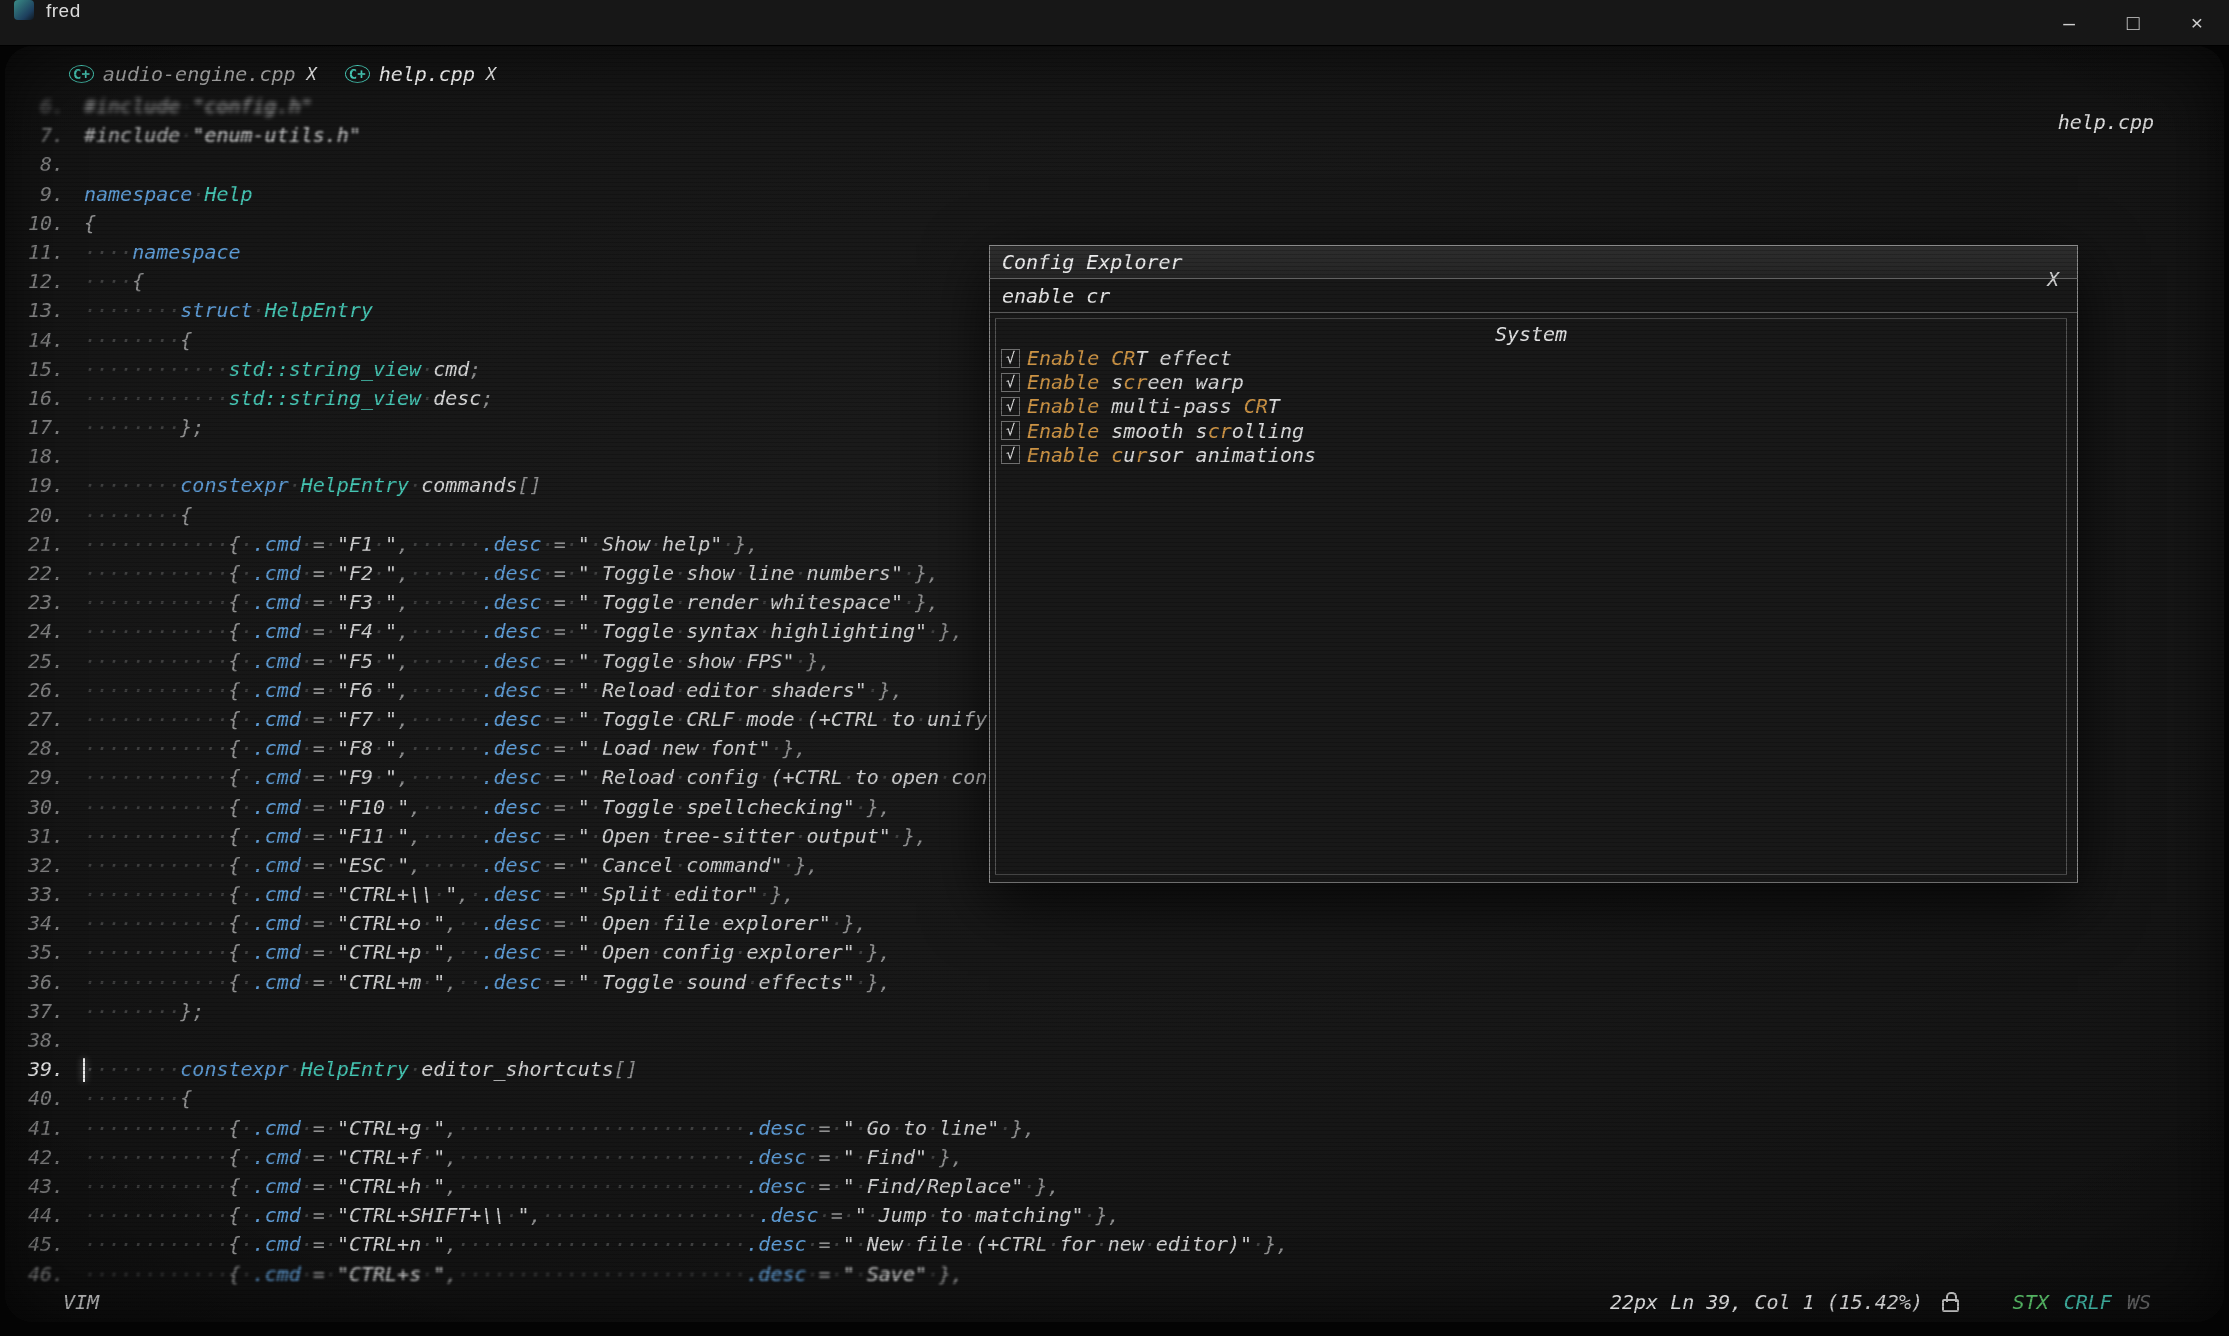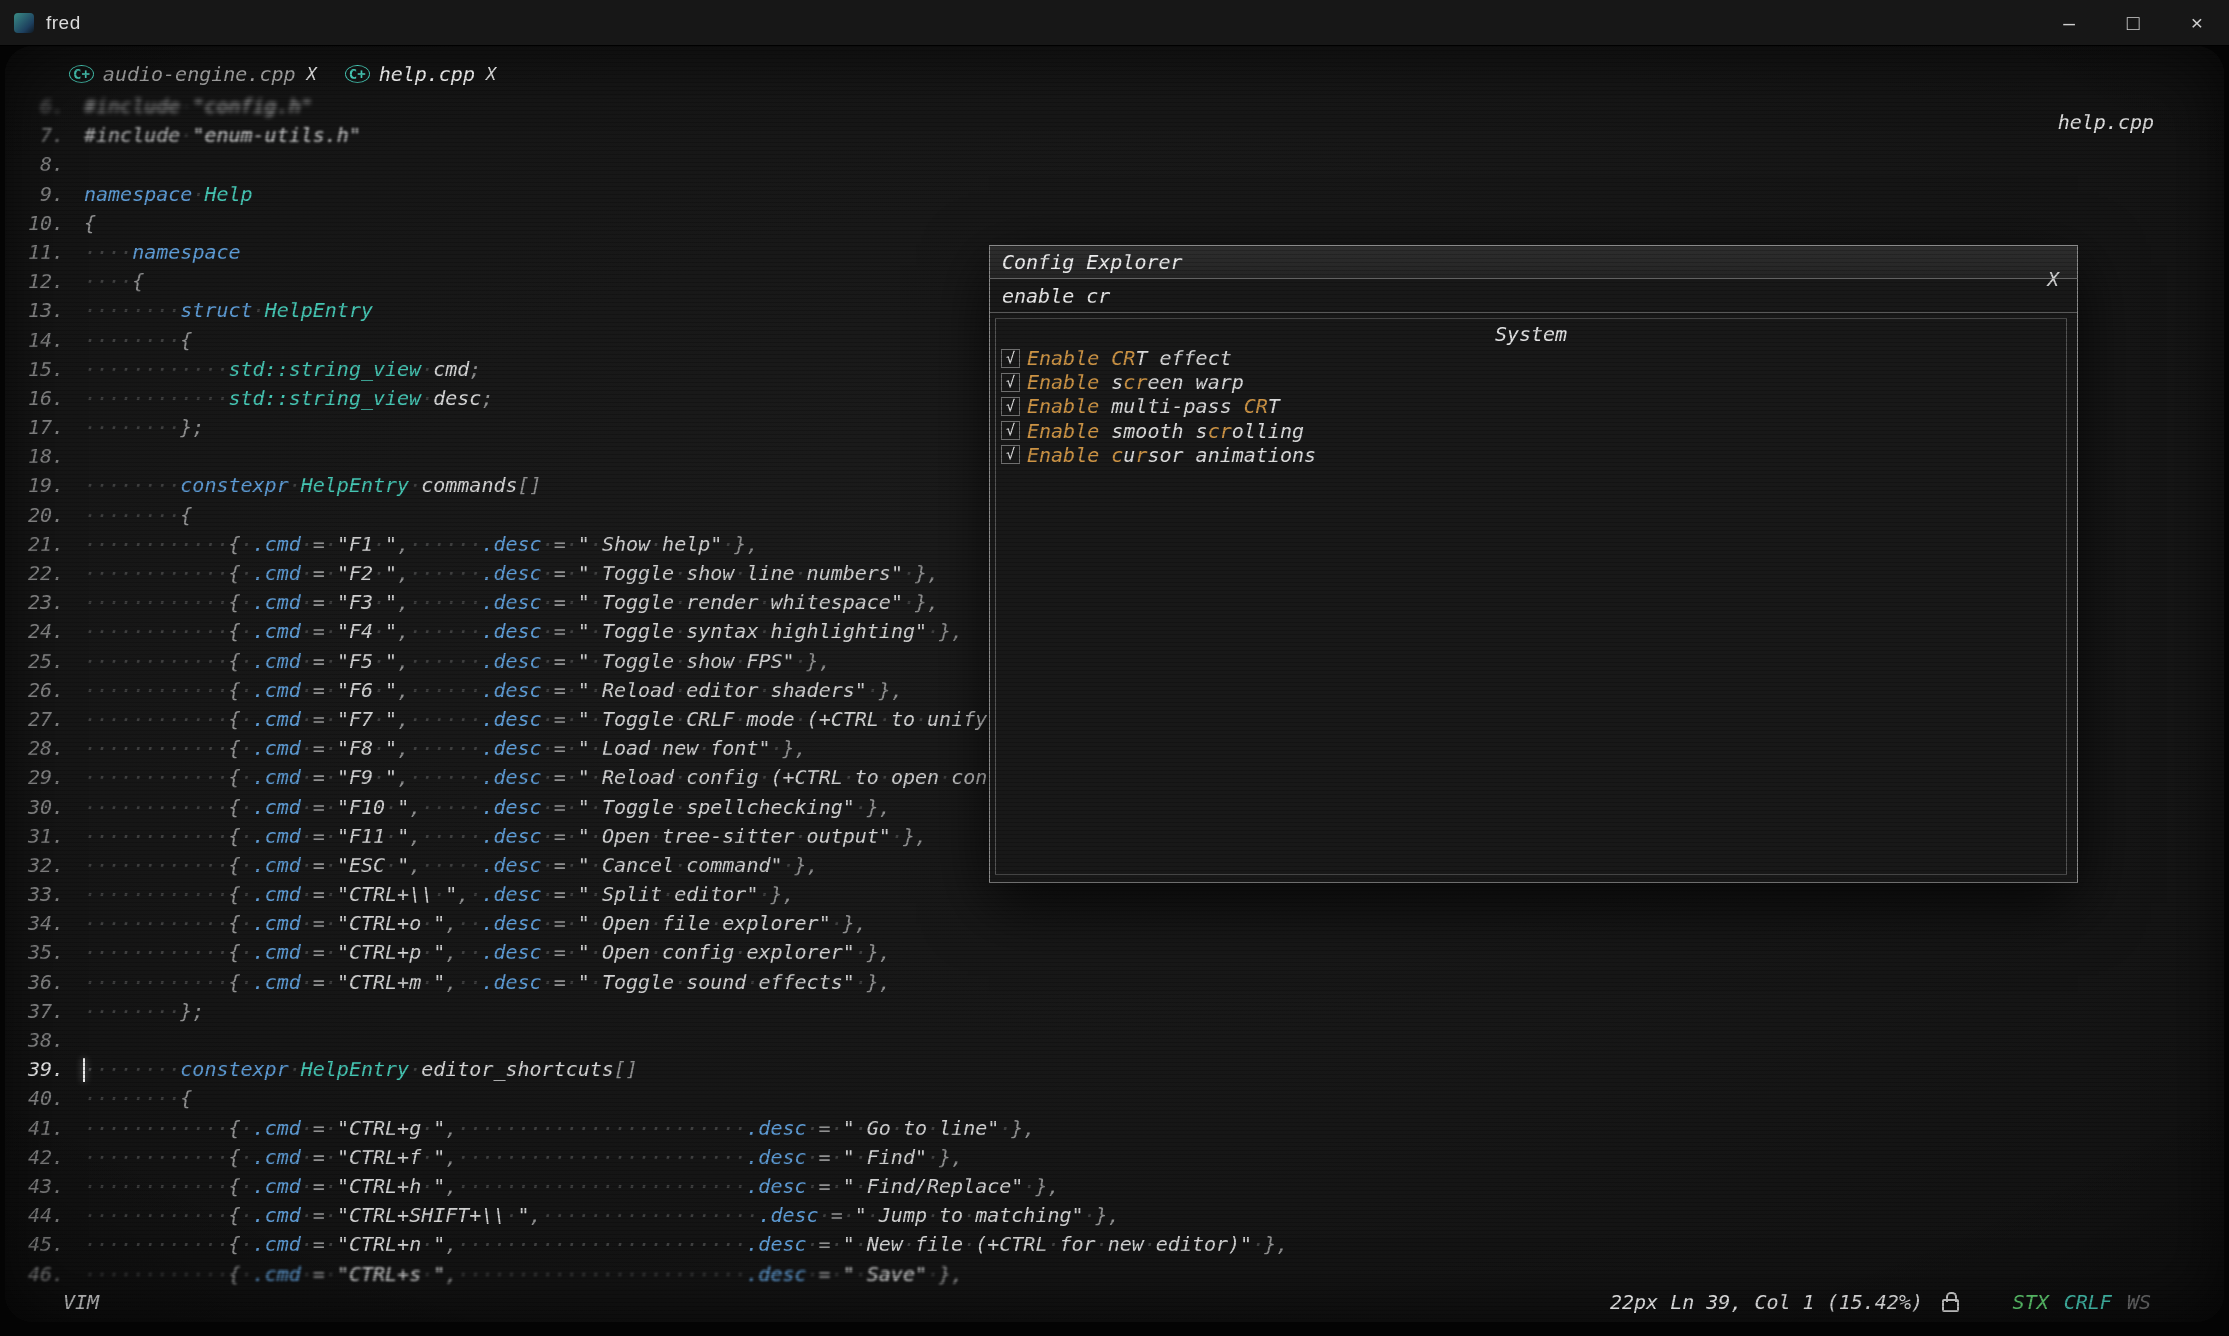--- a/index.html
+++ b/index.html
@@ -2,21 +2,21 @@
 <html style="--kw: #5d9bd4; --ty: #45c5b2; --id: #d6d6d6; --pu: #909090; --st: #cfcfcf; --me: #5d9bd4; --pp: #b8b8b8; --ws: #3f3f3f; --ln: #7c7c7c; --match: #cc9344; --cursor: #e8e8e8;"><head>
 <meta charset="utf-8">
 <style>
   * { margin:0; padding:0; box-sizing:border-box; }
   body {
     width:2229px; height:1336px; position:relative; overflow:hidden;
     background:#040404; font-family:"DejaVu Sans Mono",monospace;
   }
   
   .titlebar {
-    height:46px; background:#171717; display:flex; align-items:center;
+    height:46px; background:#171717; display:flex; 
     color:#dcdcdc; font-family:"Liberation Sans",sans-serif; font-size:19px;
     border-bottom:1px solid #000;
   }
   .app-icon { width:20px; height:20px; margin:0 12px 0 14px; border-radius:4px;
     background:linear-gradient(135deg,#3a8c86 0%,#1d3f5e 70%,#101820 100%); }
   .app-title { letter-spacing:.5px; }
   .win-controls { margin-left:auto; display:flex; height:100%; }
   .win-btn { width:64px; height:100%; display:flex; align-items:center; justify-content:center;
     font-size:21px; color:#cfcfcf; }
   

